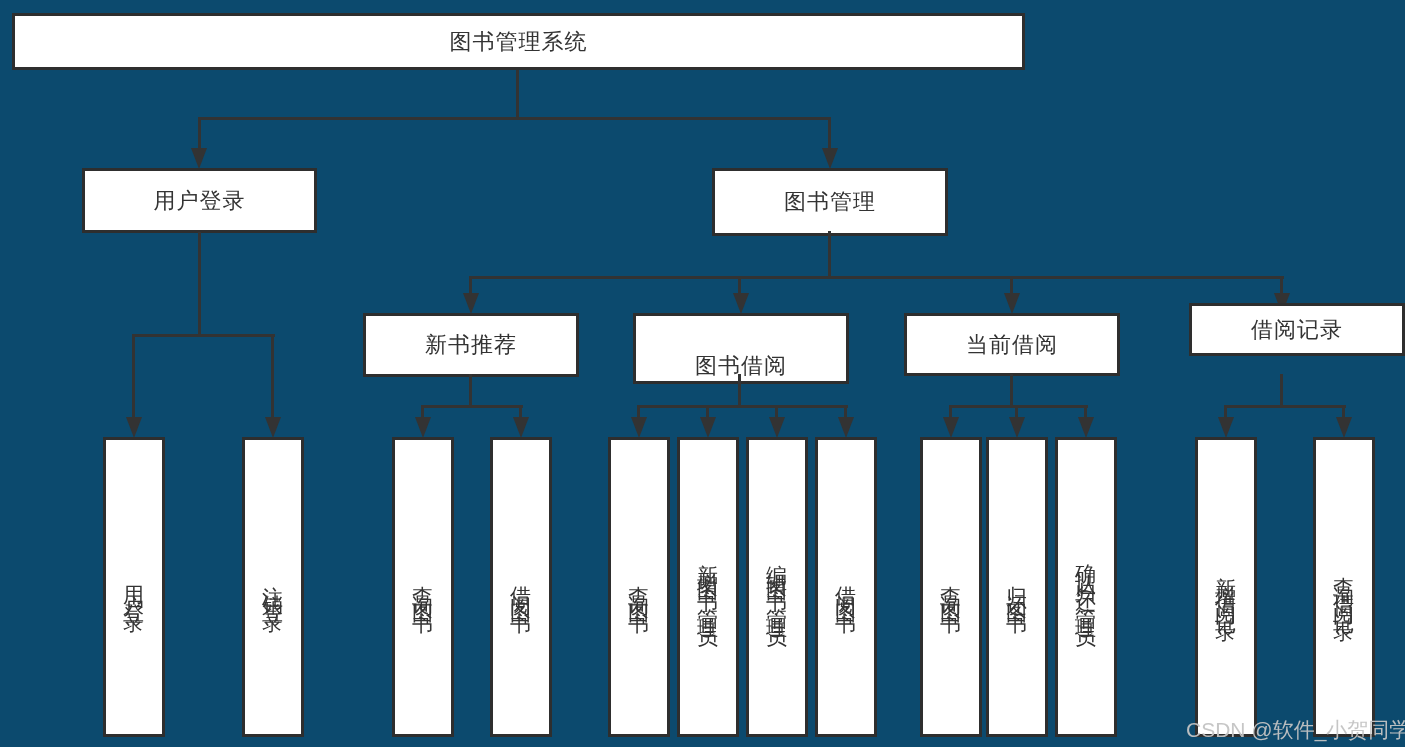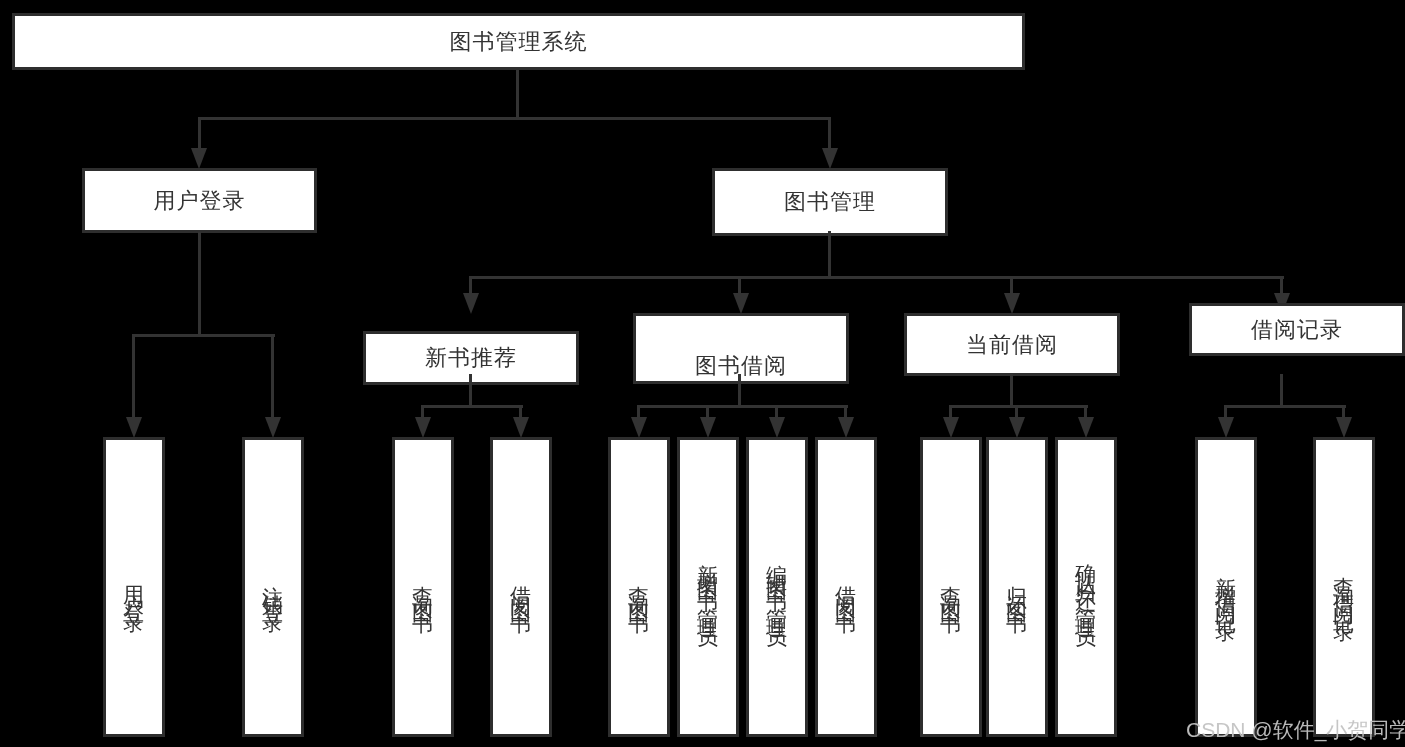--- a/index.html
+++ b/index.html
@@ -1,17 +1,17 @@
 <!DOCTYPE html>
 <html><head>
 <meta charset="utf-8">
 <style>
   html,body { margin:0; padding:0; background:#ffffff; }
   #canvas {
-    position:relative; width:1405px; height:747px; background:#000000;
+    position:relative; width:1405px; height:747px; background:#0c4a6e;
     font-family:"Liberation Sans", sans-serif; overflow:hidden;
   }
   .box {
     position:absolute; box-sizing:border-box;
     border:3px solid #2e2e2e; background:#ffffff;
     display:flex; align-items:center; justify-content:center;
     color:#333333;
   }
   .hbox { font-size:22px; letter-spacing:1px; }
   .leaf span.vtext {
@@ -65,21 +65,21 @@
   <div class="hline" style="left:469px; top:276px; width:815px;"></div>
   <div class="vline" style="left:469px;  top:276px; height:19px;"></div>
   <div class="vline" style="left:738px;  top:276px; height:19px;"></div>
   <div class="vline" style="left:1010px; top:276px; height:19px;"></div>
   <div class="vline" style="left:1280px; top:276px; height:19px;"></div>
   <div class="arrow" style="left:463px;  top:293px;"></div>
   <div class="arrow" style="left:733px;  top:293px;"></div>
   <div class="arrow" style="left:1004px; top:293px;"></div>
   <div class="arrow" style="left:1274px; top:293px;"></div>
 
-  <div class="box hbox" style="left:363px; top:331px; width:216px; height:54px;">
+  <div class="box hbox" style="left:363px; top:313px; width:216px; height:64px;">
     <span>新书推荐</span>
   </div>
   <div class="box hbox" style="left:633px; top:313px; width:216px; height:71px;align-items:flex-end;">
     <span>图书借阅</span>
   </div>
   <div class="box hbox" style="left:904px; top:313px; width:216px; height:63px;align-items:center;">
     <span>当前借阅</span>
   </div>
   <div class="box hbox" style="left:1174px; top:303px; width:216px; height:53px;margin-left:15px;">
     <span>借阅记录</span>

